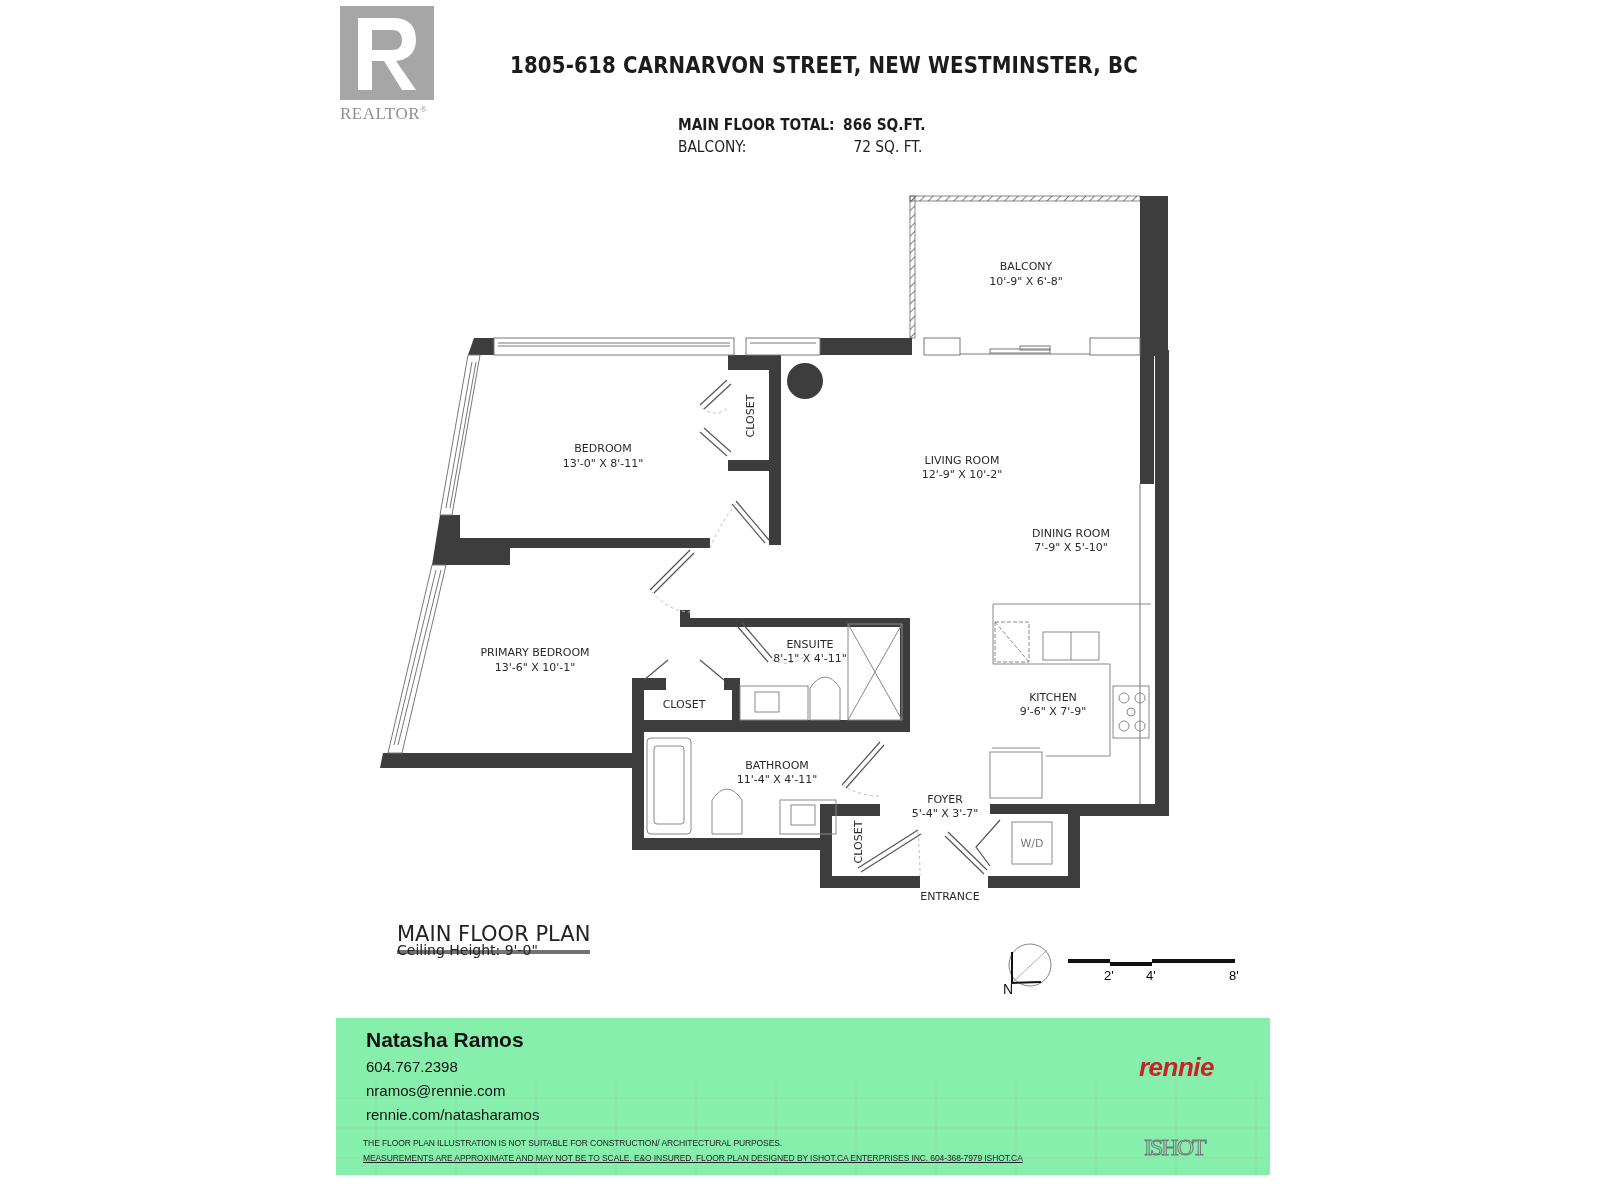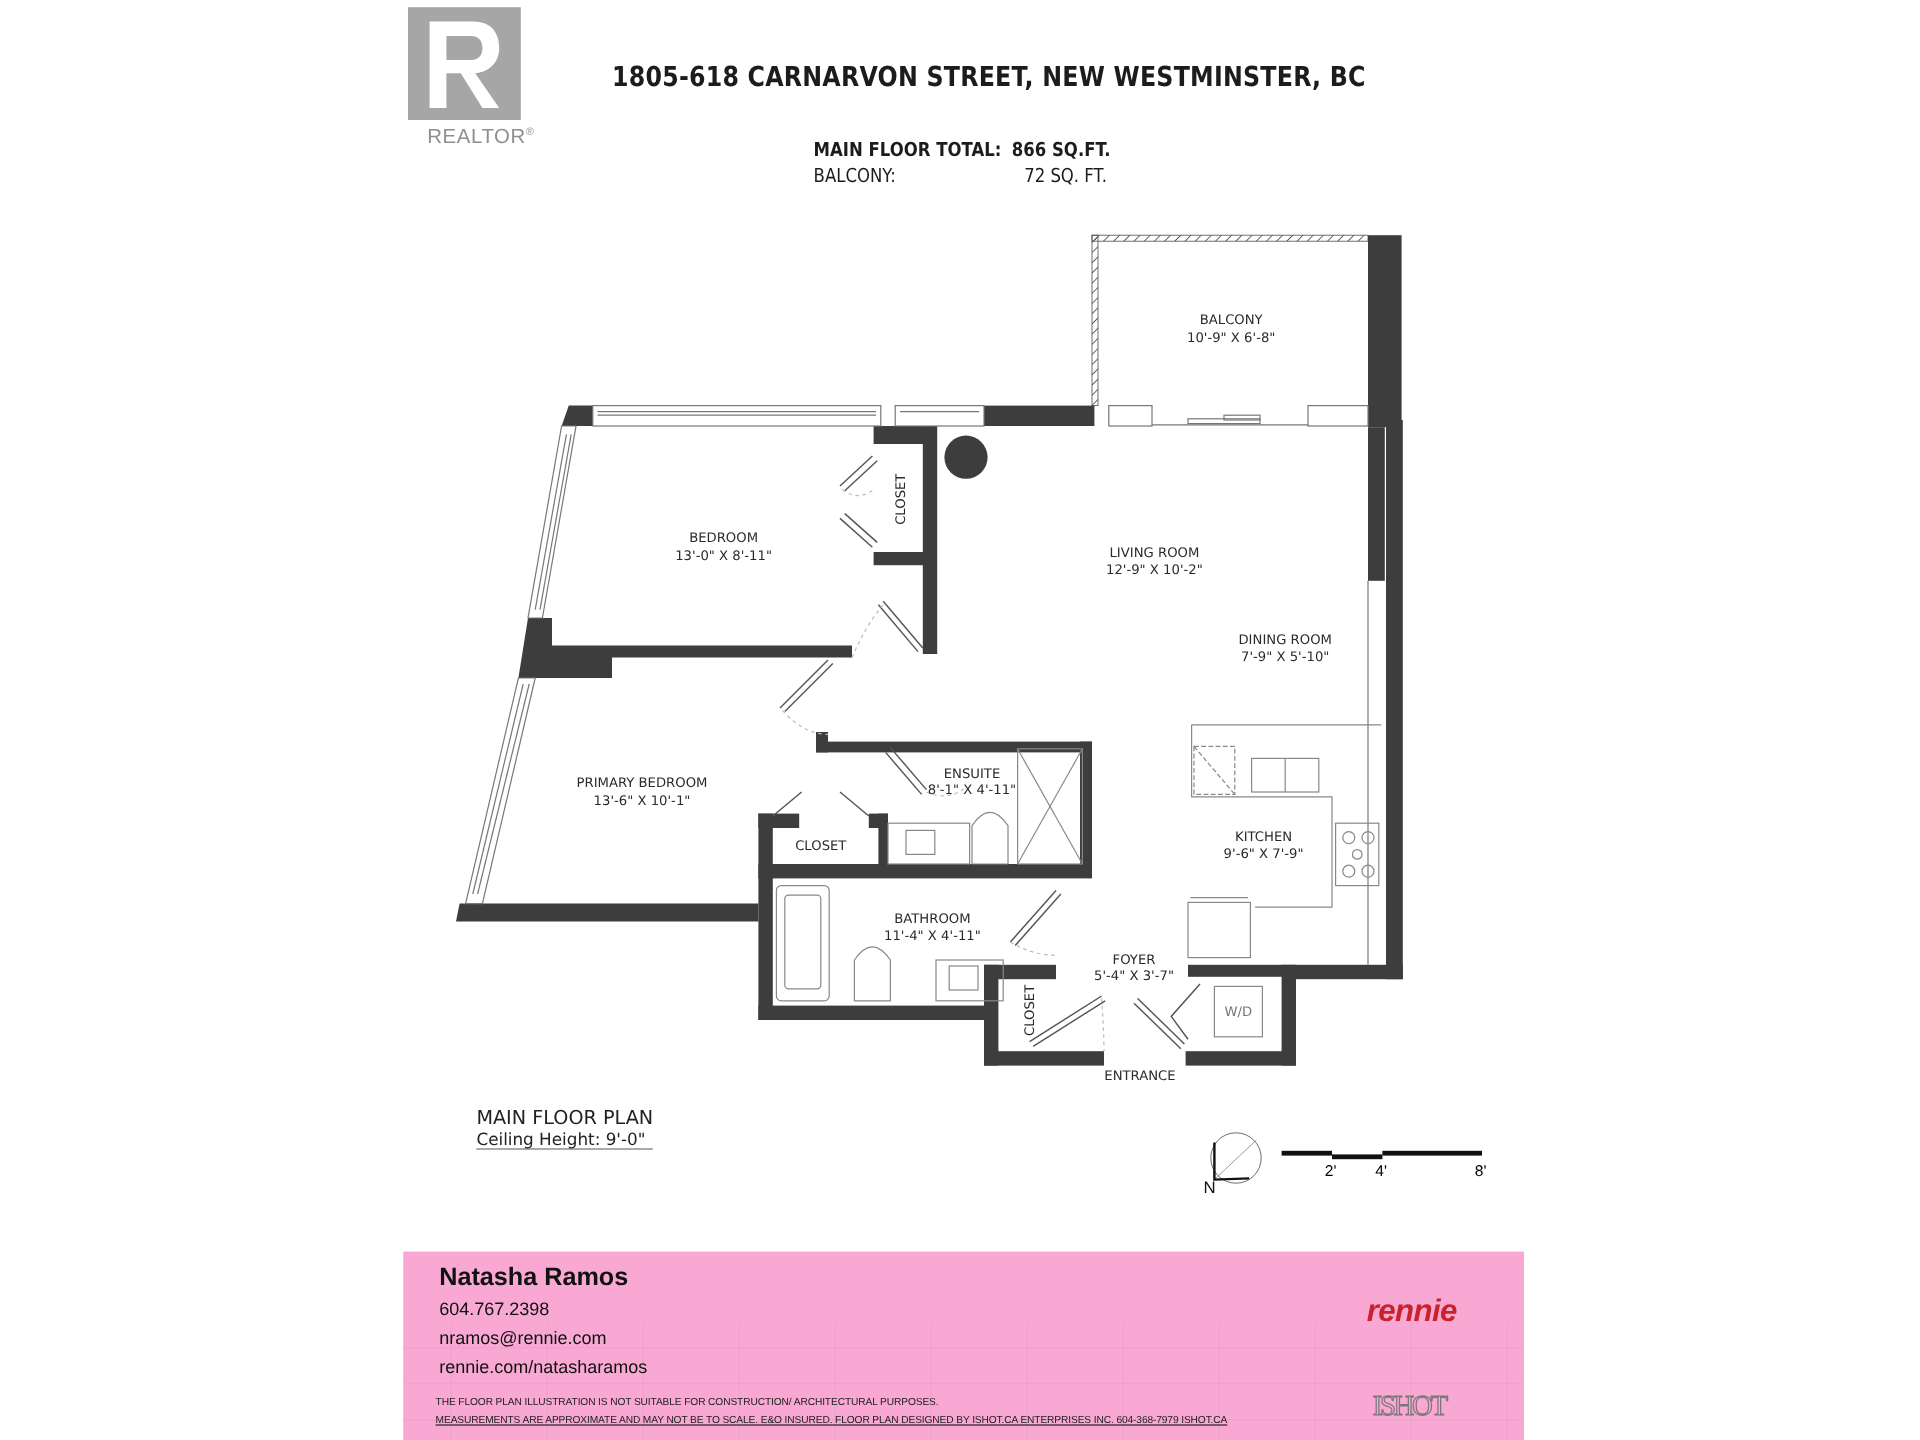--- a/index.html
+++ b/index.html
@@ -2,37 +2,37 @@
 <html><head>
   <meta charset="utf-8">
   <style>
     html, body { margin: 0; padding: 0; background: #ffffff; }
     body { width: 1600px; height: 1200px; position: relative; overflow: hidden; font-family: "Liberation Sans", sans-serif; color: #1a1a1a; }
     .abs { position: absolute; }
     
     .realtor-logo { left: 340px; top: 6px; width: 96px; height: 118px; }
     .realtor-box { position: absolute; left: 0; top: 0; width: 94px; height: 94px; background: #a6a6a6; }
     .realtor-r { position: absolute; left: 14px; top: 10px; width: 66px; height: 76px; }
-    .realtor-text { position: absolute; left: 16px; top: 98px; font-size: 17px; letter-spacing: 0.5px; color: #8f8f8f; font-family: Liberation Sans, sans-serif; }
+    .realtor-text { position: absolute; left: 0; top: 98px; font-size: 17px; letter-spacing: 0.5px; color: #8f8f8f; font-family: Liberation Serif, serif; }
     .realtor-text sup { font-size: 9px; }
     .address { left: 510px; top: 52px; font-size: 23px; font-weight: bold; letter-spacing: 0.2px; color: #1c1c1c; font-family: "DejaVu Sans", sans-serif; transform: scaleX(0.86); transform-origin: left top; white-space: nowrap; }
     .area-row { font-size: 16px; color: #1c1c1c; white-space: nowrap; font-family: "DejaVu Sans", sans-serif; transform: scaleX(0.86); transform-origin: left top; }
     .area-row.main { left: 678px; top: 115px; font-weight: bold; }
     .area-row.balc { left: 678px; top: 137px; }
     .area-label { display: inline-block; width: 192px; }
     .area-val-main { display: inline-block; }
     .area-val-balc { display: inline-block; padding-left: 12px; }
     
     .plan { left: 0; top: 0; width: 1600px; height: 1000px; }
     .room-label { font-family: "DejaVu Sans", sans-serif; font-size: 11px; fill: #2a2a2a; text-anchor: middle; }
-    .plan-title { left: 397px; top: 922px; font-size: 16px; color: #222; font-family: "DejaVu Sans", sans-serif; border-bottom: 1px solid #737373; padding-bottom: 16px; white-space: nowrap; }
+    .plan-title { left: 397px; top: 922px; font-size: 21px; color: #222; font-family: "DejaVu Sans", sans-serif; border-bottom: 4px solid #737373; padding-bottom: 4px; white-space: nowrap; }
     .plan-ceiling { left: 397px; top: 942px; font-size: 14px; color: #222; font-family: "DejaVu Sans", sans-serif; white-space: nowrap; }
     .scale-label { font-size: 13px; font-family: "Liberation Sans", sans-serif; color: #222; }
     
-    .footer { left: 336px; top: 1043px; width: 934px; height: 157px; background: #f9a8d4; overflow: hidden; }
+    .footer { left: 336px; top: 1018px; width: 934px; height: 157px; background: #86efac; overflow: hidden; }
     .footer-pattern { position: absolute; left: 0; top: 60px; width: 934px; height: 97px; opacity: 0.25; }
     .agent-name { position: absolute; left: 30px; top: 10px; font-size: 21px; font-weight: bold; color: #111; }
     .agent-line { position: absolute; left: 30px; font-size: 15px; color: #111; }
     .agent-phone { top: 40px; }
     .agent-email { top: 64px; }
     .agent-web { top: 88px; text-align: right; }
     .disclaimer { position: absolute; left: 27px; font-size: 8.5px; color: #222; white-space: nowrap; letter-spacing: -0.1px; }
     .disc1 { top: 120px; }
     .disc2 { top: 135px; text-decoration: underline; }
     .rennie { position: absolute; left: 803px; top: 34px; font-size: 26px; font-weight: bold; color: #c8222b; font-family: "Liberation Sans", sans-serif; letter-spacing: -0.5px; font-style: italic; }

